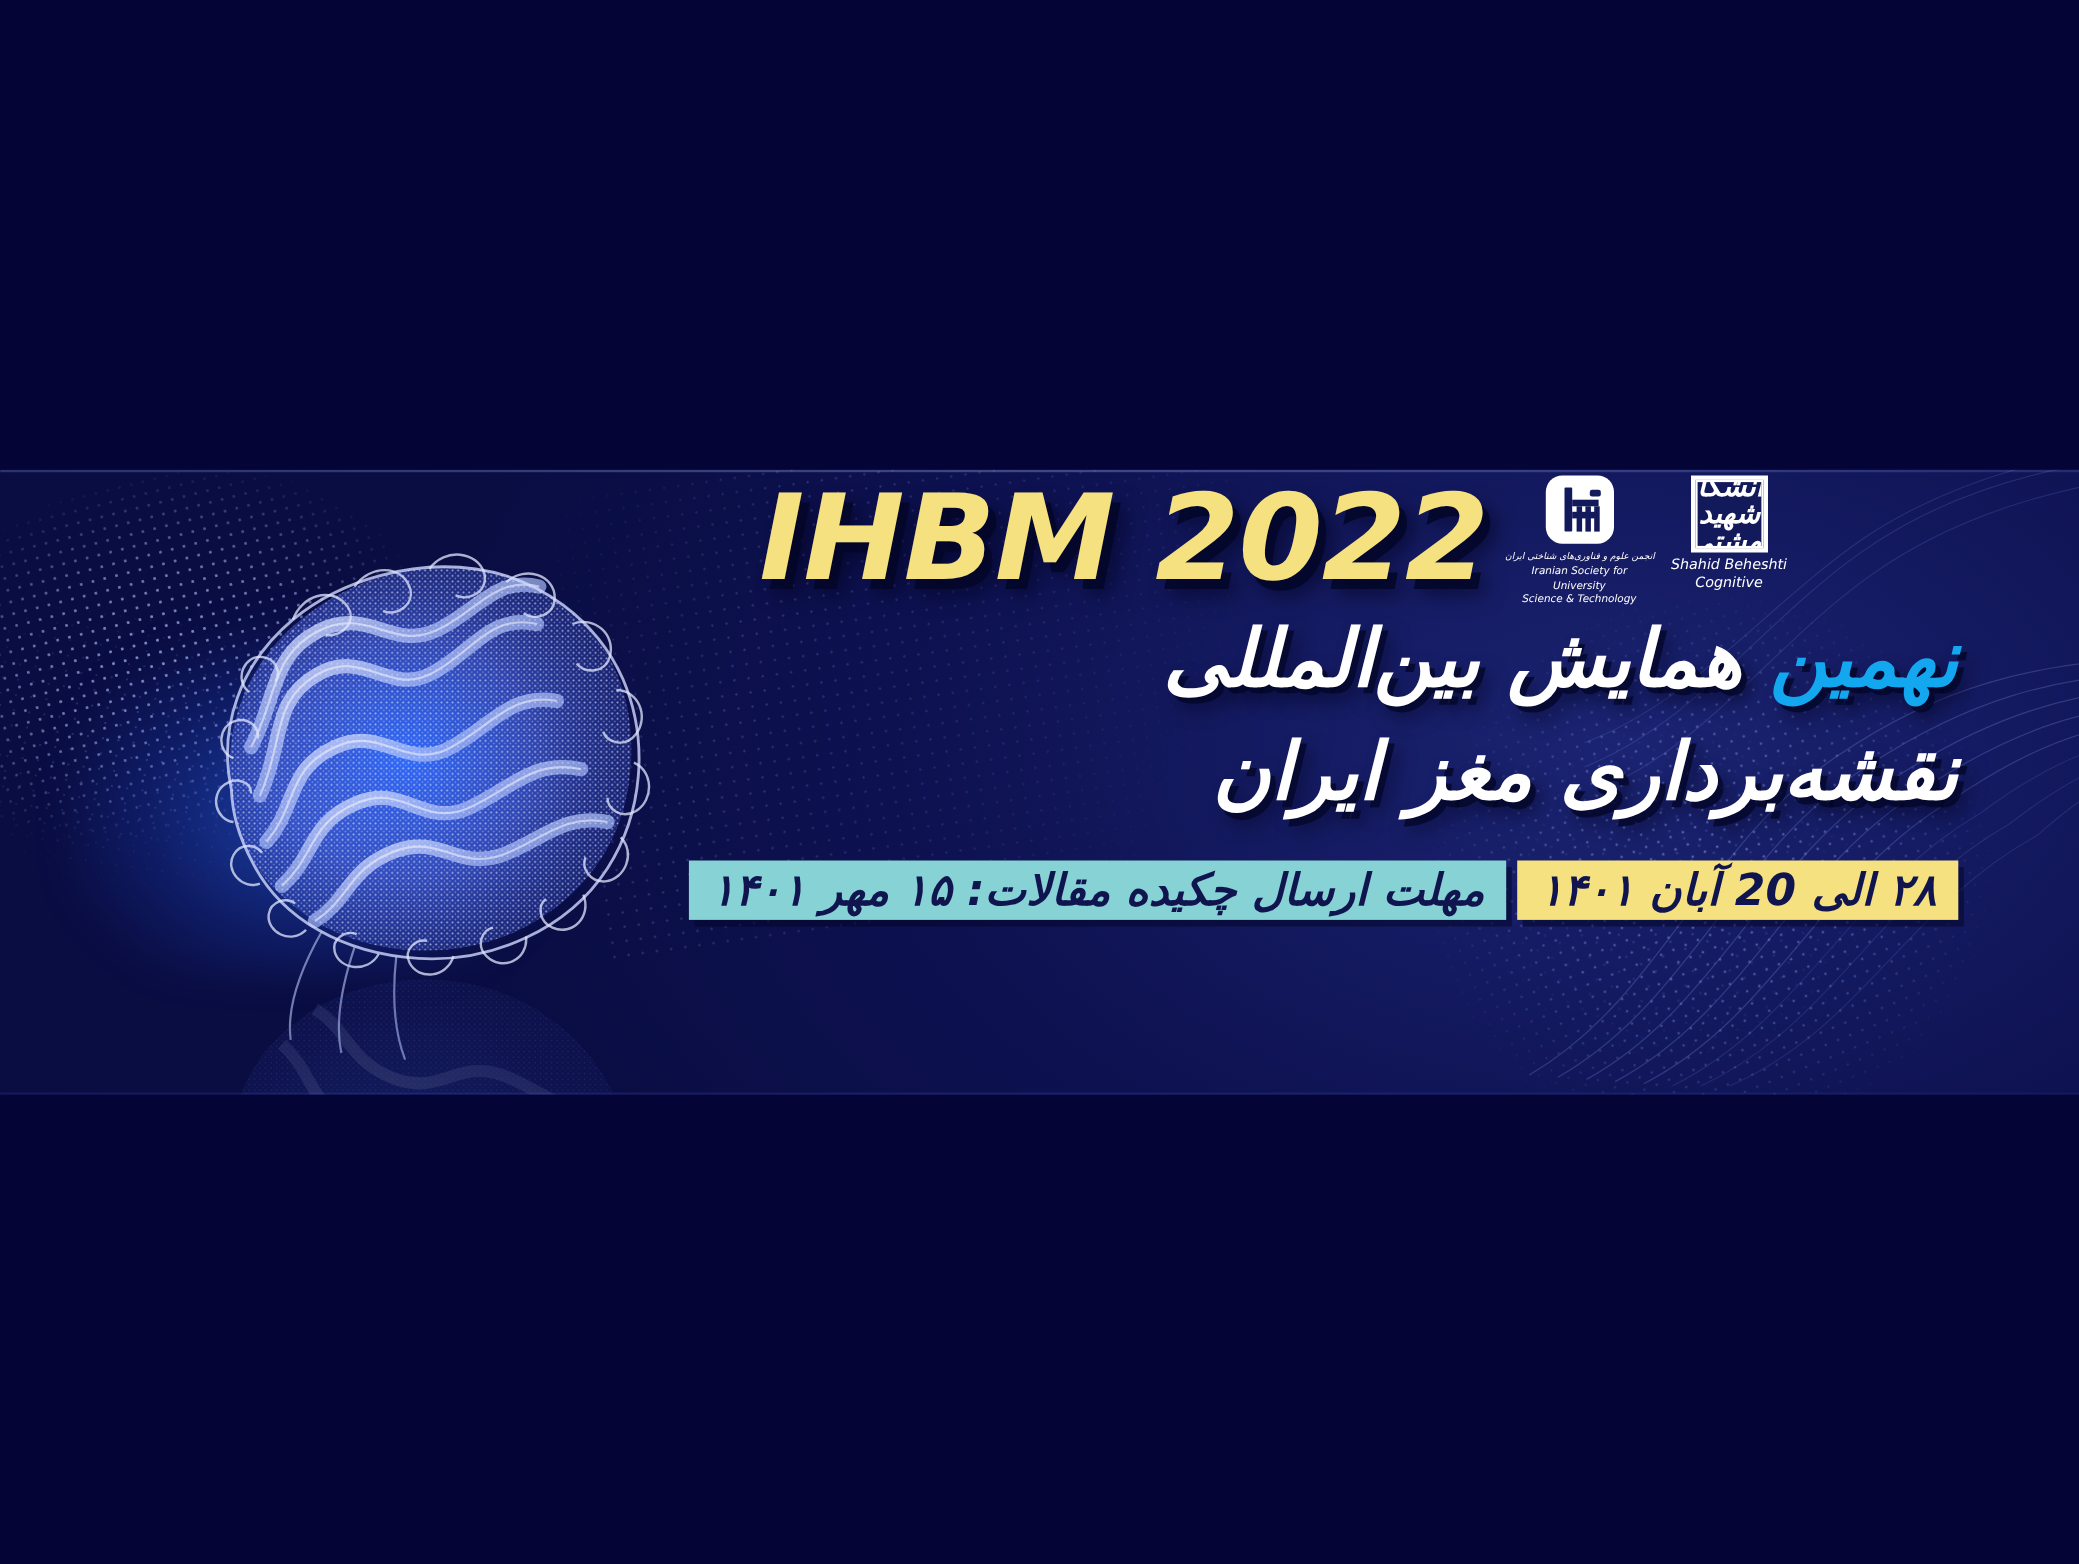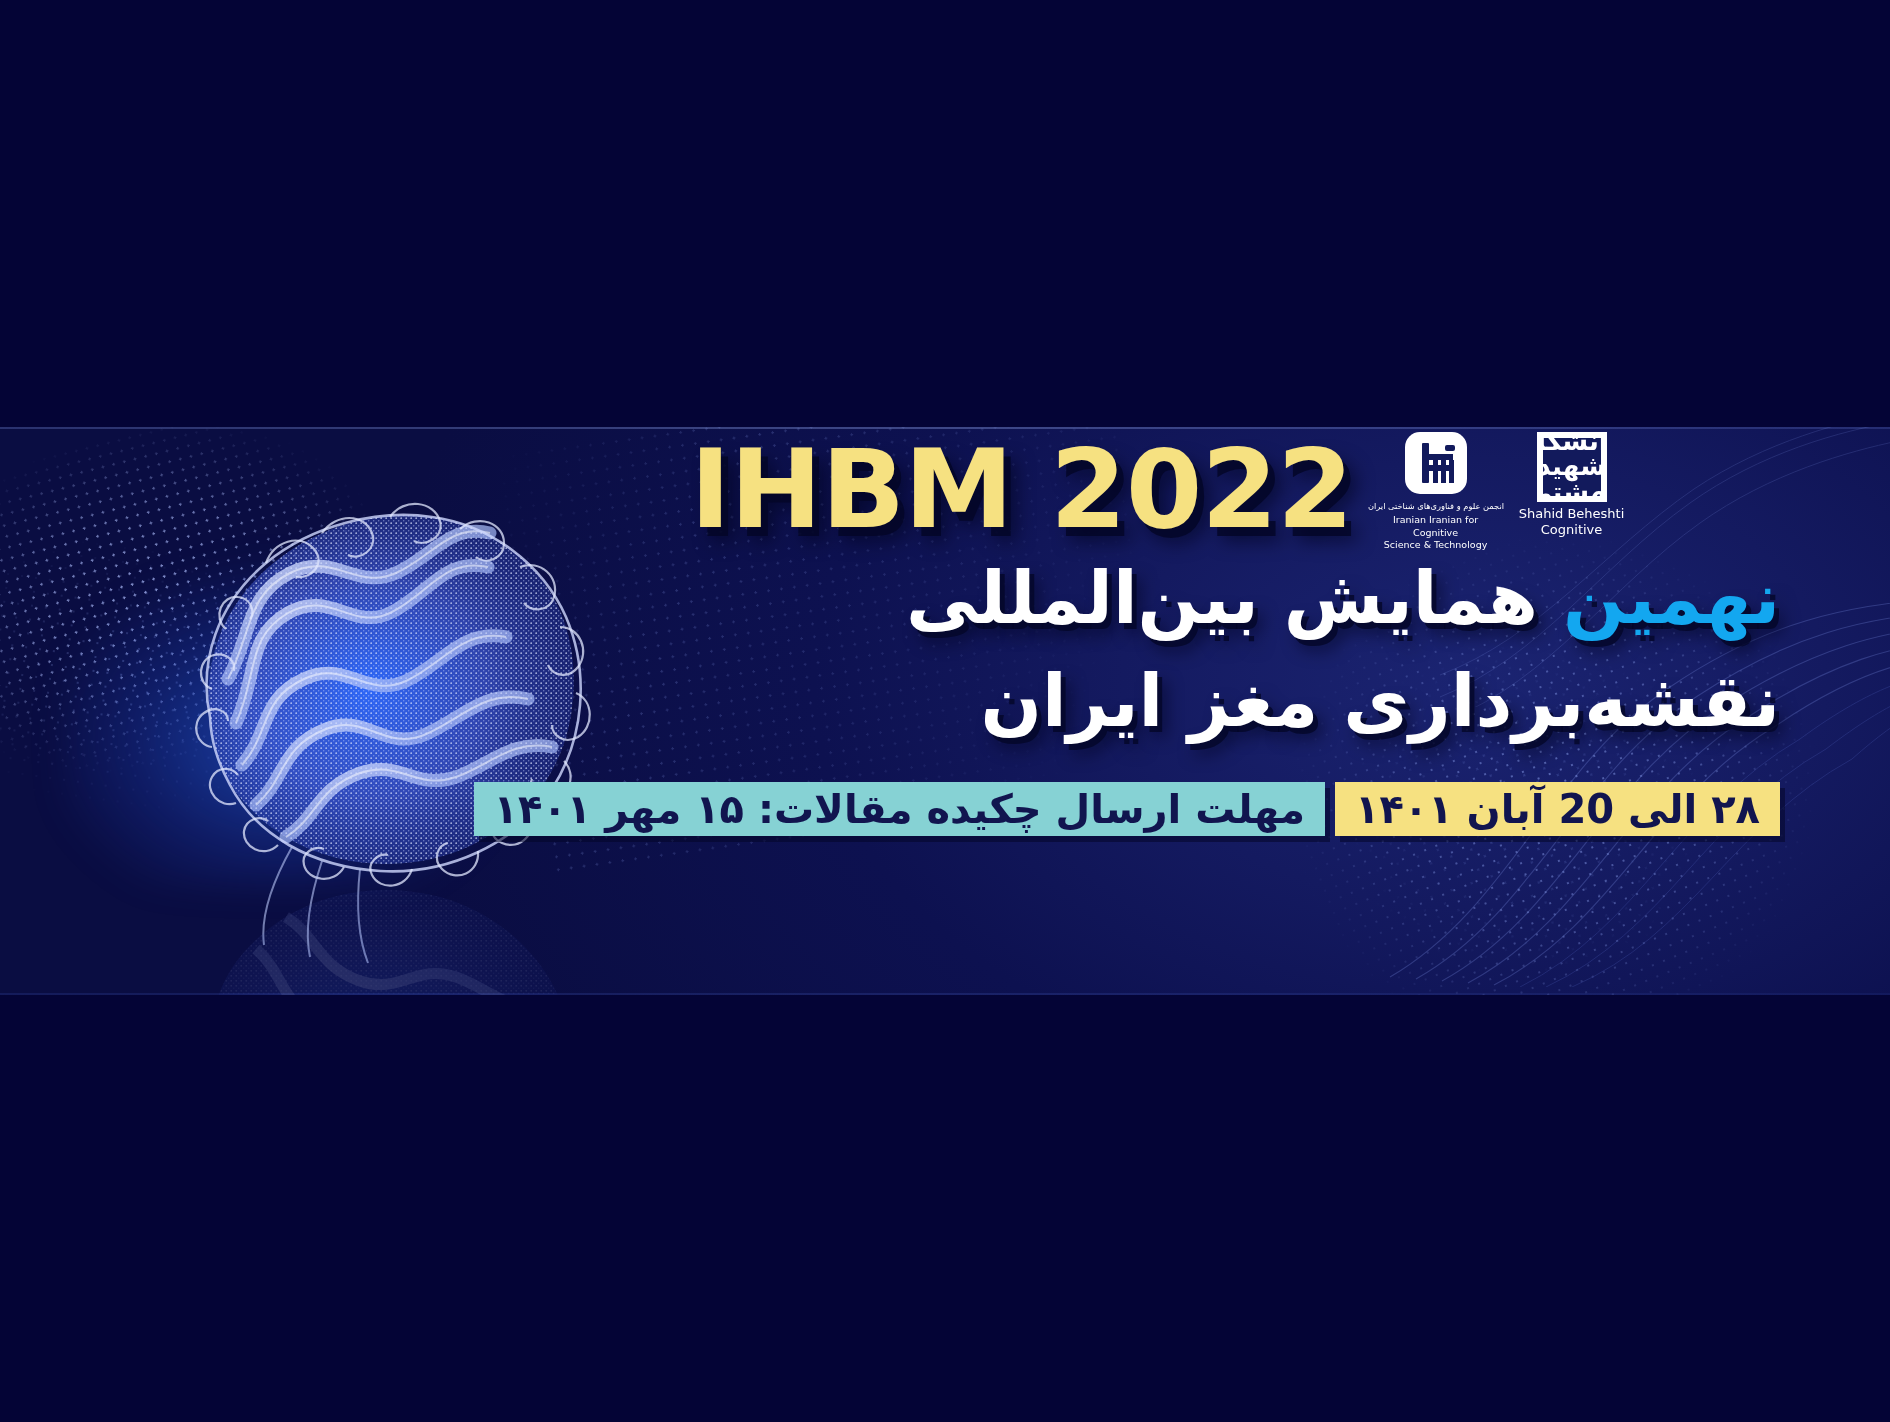--- a/index.html
+++ b/index.html
@@ -94,21 +94,21 @@
     pointer-events:none;
   }
   .brain-glow{
     position:absolute;left:60px;top:130px;width:460px;height:330px;
     background:radial-gradient(ellipse at 48% 55%, rgba(40,110,255,.55) 0%, rgba(30,70,200,.25) 45%, transparent 72%);
     filter:blur(16px);
   }
 
   
   .content{
-    position:absolute;left:690px;top:0;width:1100px;height:728px;
+    position:absolute;left:690px;top:0;width:1100px;height:728px;font-style:italic;
   }
 
   .title-row{
     position:absolute;left:0;top:-5px;width:1060px;height:135px;
     display:flex;align-items:center;justify-content:flex-start;
     direction:ltr;
   }
   .ihbm-title{
     font-family:"DejaVu Sans","Liberation Sans",sans-serif;
     font-weight:bold;
@@ -354,21 +354,21 @@
               <span class="bar-v"></span>
               <span class="dot"></span>
               <span class="bar-h1"></span>
               <span class="bar-h2"></span>
               <span class="t1"></span>
               <span class="t2"></span>
               <span class="t3"></span>
             </div>
             <div class="logo-fa">انجمن علوم و فناوری‌های شناختی ایران</div>
             <div class="logo-en">
-              <span>Iranian Iranian for Cognitive</span><br>
+              <span>Iranian Society for University</span><br>
               <span>Science &amp; Technology</span>
             </div>
           </div>
 
           <div class="logo-block">
             <div class="logo-mark-sbu">
               <div class="inner">
                 <div class="calli">دانشگاه شهید بهشتی</div>
               </div>
             </div>

